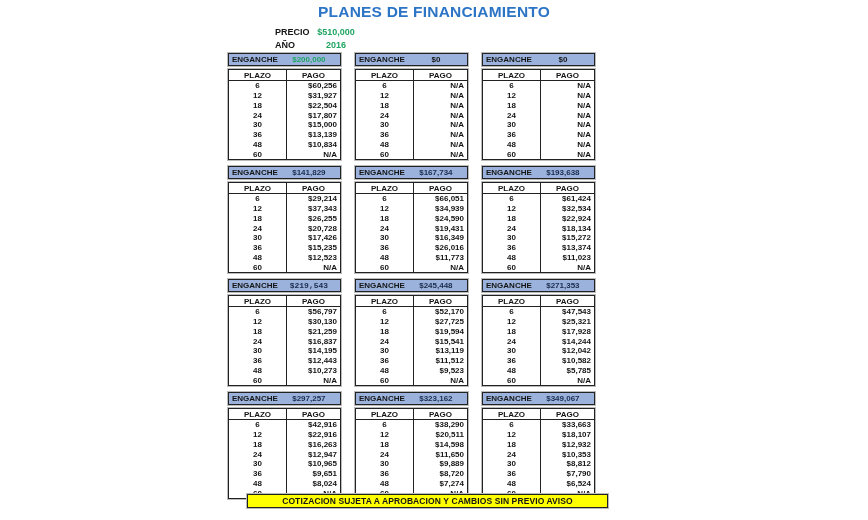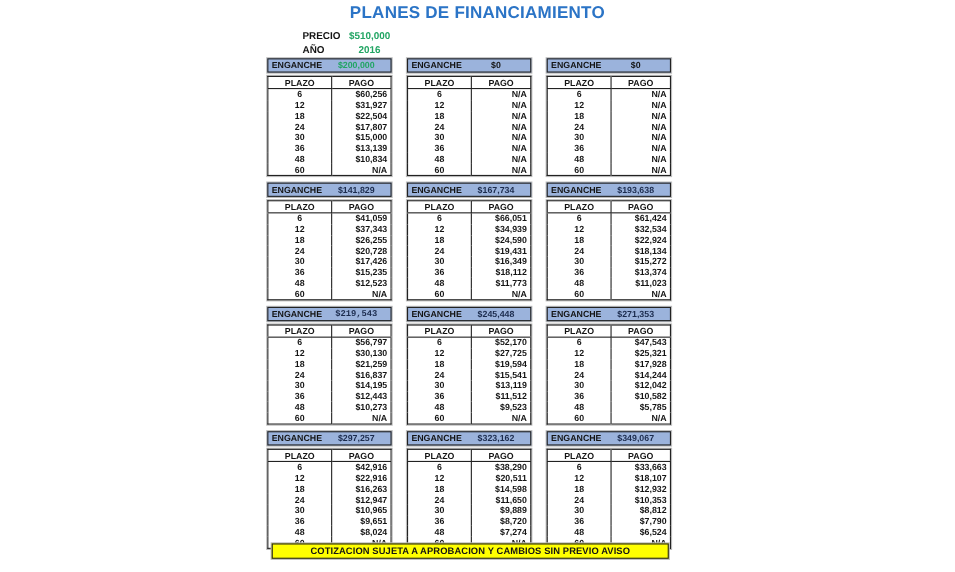--- a/index.html
+++ b/index.html
@@ -12,21 +12,21 @@
     text-align: center; font-size: 15.5px; font-weight: bold; letter-spacing: 0.2px;
     color: #2B74C6;
   }
 
   .info { position: absolute; top: 25px; left: 247px; }
   .info-row { display: flex; height: 13px; align-items: center; }
   .info-label { width: 58px; font-size: 9px; font-weight: bold; color: #141414; padding-left: 28px; }
   .info-value { width: 62px; text-align: center; font-size: 9px; font-weight: bold; color: #21A563; }
 
   .grid {
-    position: absolute; top: 53px; left: 243px;
+    position: absolute; top: 53px; left: 228px;
     display: grid; grid-template-columns: repeat(3, 113px);
     column-gap: 14px; row-gap: 6px;
   }
   .block { width: 113px; }
   .band {
     height: 13px; background: #9BB3DC; border: 1.5px solid #222;
     box-shadow: 0 0 0 1px #bbb; display: flex; align-items: center;
   }
   .band-label { padding-left: 3px; font-size: 8px; font-weight: bold; color: #141414; }
   .band-amount { flex: 1; text-align: center; font-size: 8px; font-weight: bold; }
@@ -225,21 +225,21 @@
     <table class="ptable">
       <thead>
         <tr>
           <th class="col-plazo">PLAZO</th>
           <th class="col-pago">PAGO</th>
         </tr>
       </thead>
       <tbody>
             <tr>
               <td class="col-plazo">6</td>
-              <td class="col-pago">$41,059</td>
+              <td class="col-pago">$29,214</td>
             </tr>
             <tr>
               <td class="col-plazo">12</td>
               <td class="col-pago">$37,343</td>
             </tr>
             <tr>
               <td class="col-plazo">18</td>
               <td class="col-pago">$26,255</td>
             </tr>
             <tr>
@@ -294,21 +294,21 @@
             <tr>
               <td class="col-plazo">24</td>
               <td class="col-pago">$19,431</td>
             </tr>
             <tr>
               <td class="col-plazo">30</td>
               <td class="col-pago">$16,349</td>
             </tr>
             <tr>
               <td class="col-plazo">36</td>
-              <td class="col-pago">$18,112</td>
+              <td class="col-pago">$26,016</td>
             </tr>
             <tr>
               <td class="col-plazo">48</td>
               <td class="col-pago">$11,773</td>
             </tr>
             <tr>
               <td class="col-plazo">60</td>
               <td class="col-pago">N/A</td>
             </tr>
           </tbody>

